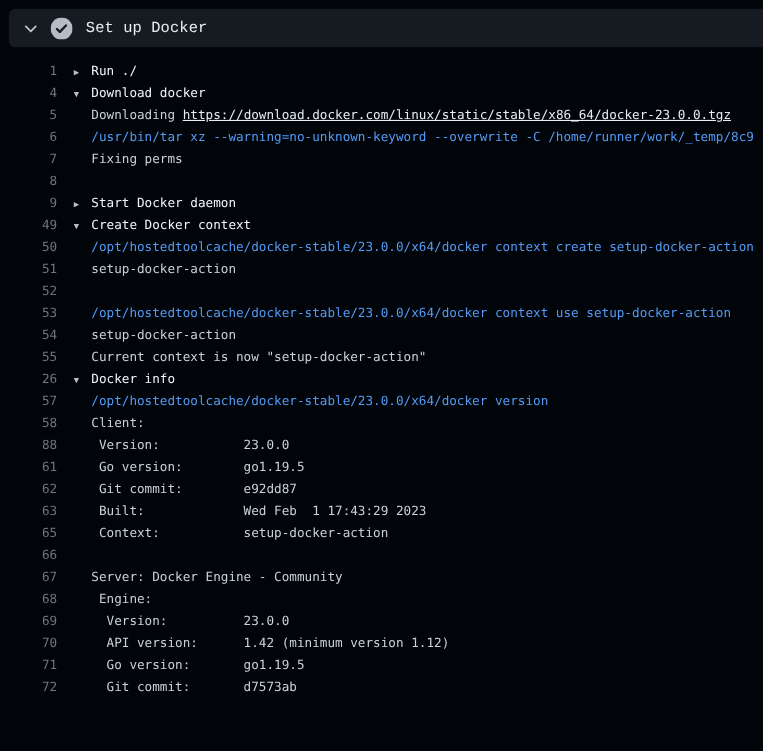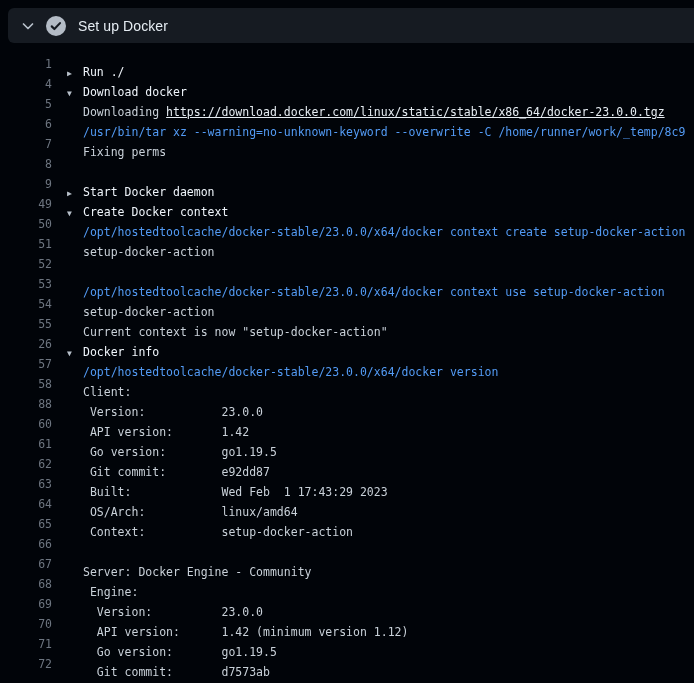--- a/index.html
+++ b/index.html
@@ -17,37 +17,37 @@
   .chev-btn{
     width:28px;height:28px;margin-left:6px;
     display:flex;align-items:center;justify-content:center;
     cursor:pointer;flex:0 0 auto;
   }
   .status-ic{
     width:20px;height:20px;margin-left:4px;margin-right:12px;
     display:flex;align-items:center;justify-content:center;flex:0 0 auto;
   }
   .step-title{
-    color:#e6edf3;font-size:14px;font-weight:400;letter-spacing:.1px;
+    color:#e6edf3;font-size:14px;font-weight:400;letter-spacing:.1px;font-family:Liberation Mono, monospace;
   }
   
   .log{
     position:absolute;top:43px;left:0;right:0;bottom:0;
     padding-top:11px;overflow:hidden;
   }
   .row{
     display:flex;height:20px;line-height:20px;white-space:pre;
     font-family:"DejaVu Sans Mono","Liberation Mono",monospace;
     font-size:11.5px;
   }
   .num{
     flex:0 0 52px;text-align:right;color:#6e7681;cursor:pointer;
     user-select:none;
   }
-  .content{padding-left:31px;color:#c9d1d9;margin-top:8px;}
+  .content{padding-left:31px;color:#c9d1d9;}
   .row.group .content{padding-left:15px;color:#f0f6fc;}
   .row.command .content{color:#539bf5;text-align:center;}
   .arrow{
     display:inline-block;width:16px;font-size:8px;color:#b7c0ca;
     cursor:pointer;
   }
   .content a{
     color:#e6edf3;text-decoration:underline;cursor:pointer;
   }
 </style>
@@ -81,25 +81,23 @@
     <div class="row command"><span class="num">50</span><span class="content"><span>/opt/hostedtoolcache/docker-stable/23.0.0/x64/docker context create setup-docker-action</span></span></div>
     <div class="row plain"><span class="num">51</span><span class="content"><span>setup-docker-action</span></span></div>
     <div class="row plain"><span class="num">52</span></div>
     <div class="row command"><span class="num">53</span><span class="content"><span>/opt/hostedtoolcache/docker-stable/23.0.0/x64/docker context use setup-docker-action</span></span></div>
     <div class="row plain"><span class="num">54</span><span class="content"><span>setup-docker-action</span></span></div>
     <div class="row plain"><span class="num">55</span><span class="content"><span>Current context is now "setup-docker-action"</span></span></div>
     <div class="row group"><span class="num">26</span><span class="content"><span class="arrow">▼</span><span>Docker info</span></span></div>
     <div class="row command"><span class="num">57</span><span class="content"><span>/opt/hostedtoolcache/docker-stable/23.0.0/x64/docker version</span></span></div>
     <div class="row plain"><span class="num">58</span><span class="content"><span>Client:</span></span></div>
     <div class="row plain"><span class="num">88</span><span class="content"><span> Version:           23.0.0</span></span></div>
-    <div class="row plain"><span class="num">60</span><span class="content"><span> API version:       1.42</span></span></div>
     <div class="row plain"><span class="num">61</span><span class="content"><span> Go version:        go1.19.5</span></span></div>
     <div class="row plain"><span class="num">62</span><span class="content"><span> Git commit:        e92dd87</span></span></div>
     <div class="row plain"><span class="num">63</span><span class="content"><span> Built:             Wed Feb  1 17:43:29 2023</span></span></div>
-    <div class="row plain"><span class="num">64</span><span class="content"><span> OS/Arch:           linux/amd64</span></span></div>
     <div class="row plain"><span class="num">65</span><span class="content"><span> Context:           setup-docker-action</span></span></div>
     <div class="row blank"><span class="num">66</span><span class="content"><span></span></span></div>
     <div class="row plain"><span class="num">67</span><span class="content"><span>Server: Docker Engine - Community</span></span></div>
     <div class="row plain"><span class="num">68</span><span class="content"><span> Engine:</span></span></div>
     <div class="row plain"><span class="num">69</span><span class="content"><span>  Version:          23.0.0</span></span></div>
     <div class="row plain"><span class="num">70</span><span class="content"><span>  API version:      1.42 (minimum version 1.12)</span></span></div>
     <div class="row plain"><span class="num">71</span><span class="content"><span>  Go version:       go1.19.5</span></span></div>
     <div class="row plain"><span class="num">72</span><span class="content"><span>  Git commit:       d7573ab</span></span></div>
   </div>
 

